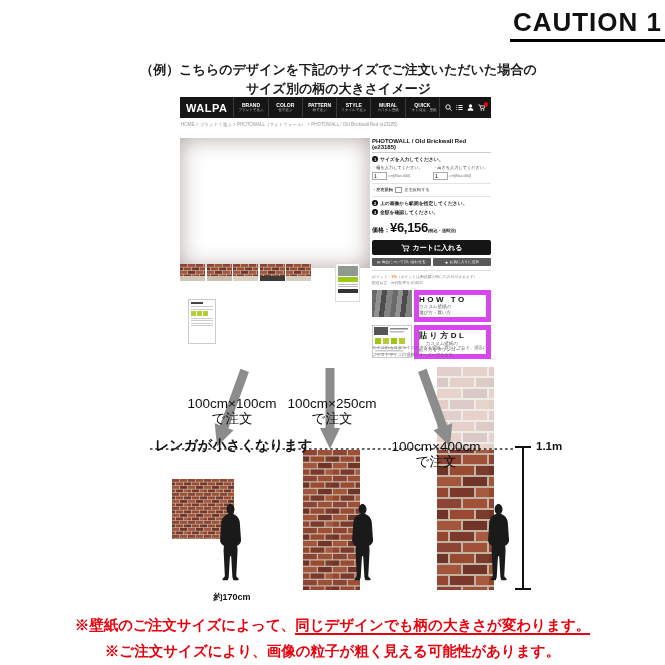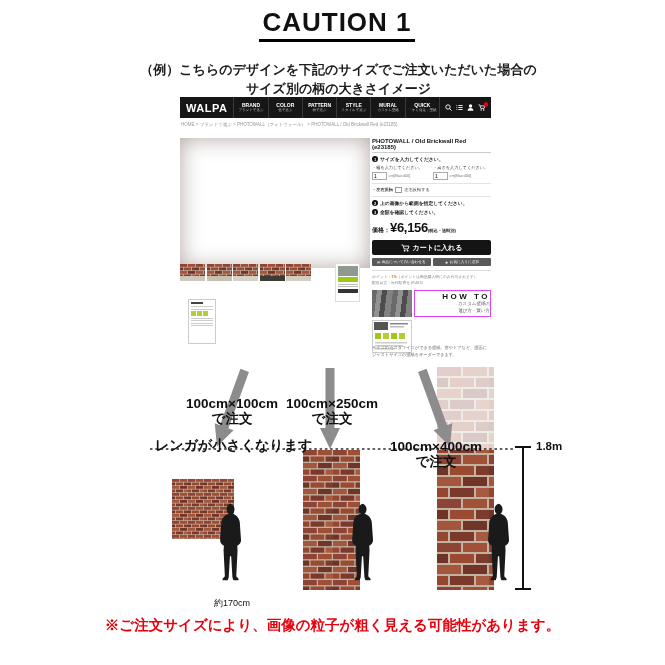--- a/index.html
+++ b/index.html
@@ -2,21 +2,21 @@
 <html><head>
 <meta charset="utf-8">
 <style>
   html,body{margin:0;padding:0;background:#fff;}
   .page{position:relative;width:665px;height:665px;background:#fff;overflow:hidden;
         font-family:"Liberation Sans",sans-serif;color:#111;}
   svg{display:block;}
   .defs{position:absolute;width:0;height:0;}
 
   
-  .caution-title{position:absolute;top:7px;left:9px;right:0;text-align:center;}
+  .caution-title{position:absolute;top:7px;left:9px;right:0;text-align:right;}
   .caution-title span{display:inline-block;font-size:26px;font-weight:bold;letter-spacing:1px;
         border-bottom:3px solid #000;padding:0 3px 1px;}
   .subtitle{position:absolute;top:60px;left:12px;right:0;text-align:center;font-size:13px;
         color:#1c1c1c;line-height:19px;font-weight:bold;}
 
   
   .site{position:absolute;left:180px;top:97px;width:311px;height:266px;}
   .navbar{position:absolute;left:0;top:0;width:311px;height:21px;background:#161616;
         display:flex;align-items:center;}
   .logo{color:#fff;font-weight:bold;font-size:11px;letter-spacing:.5px;padding:0 6px;cursor:pointer;}
@@ -58,21 +58,21 @@
   .price-note{font-size:4.2px;font-weight:bold;}
   .cart-btn{height:15px;background:#141414;color:#fff;display:flex;align-items:center;justify-content:center;
         gap:3px;font-size:7px;font-weight:bold;border-radius:2px;margin-bottom:3px;cursor:pointer;}
   .mini-btns{display:flex;gap:2px;margin-bottom:4px;}
   .mini-btn{flex:1;height:8px;background:#595959;color:#fff;font-size:3.6px;display:flex;align-items:center;
         justify-content:center;gap:1.5px;border-radius:1px;cursor:pointer;white-space:nowrap;}
   .mini-btn .ic{font-size:4px;}
   .notes{border-top:1px solid #ddd;padding-top:2.5px;font-size:3.8px;color:#888;line-height:1.6;margin-bottom:4px;}
   .point-value{color:#e07820;font-weight:bold;}
   .promo-row{display:flex;gap:2px;margin-bottom:3px;}
-  .promo-box{flex:1;border:1px solid #d946ef;display:flex;flex-direction:column;align-items:flex-end;
+  .promo-box{flex:1;border:5px solid #d946ef;display:flex;flex-direction:column;align-items:flex-start;
         justify-content:center;background:#fff;cursor:pointer;}
   .promo-title{font-size:8px;font-weight:bold;letter-spacing:2.5px;}
   .promo-sub{font-size:4.5px;color:#555;line-height:1.45;text-align:center;}
   .howto-img{width:40px;height:27px;background:repeating-linear-gradient(97deg,#6a6a6a 0 5px,#919191 5px 10px,#4d4d4d 10px 15px,#828282 15px 21px);}
   .dl-img{width:40px;height:33px;border:1px solid #ccc;background:#fff;box-sizing:border-box;}
 
   .thumbs{position:absolute;left:0;top:167px;display:flex;gap:1.5px;}
   .thumb{width:25px;height:17px;cursor:pointer;}
   .thumb svg{width:100%;height:12px;}
   .thumb .floor{height:5px;}
@@ -85,30 +85,30 @@
   .spec-doc{position:absolute;left:8px;top:202px;width:28px;height:45px;border:1px solid #ccc;
         background:#fff;box-sizing:border-box;padding:2px;cursor:pointer;}
   .spec-doc .t{height:2px;width:12px;background:#444;margin-bottom:2px;}
   .spec-doc .l{height:1px;background:#ccc;margin-bottom:1.5px;}
   .spec-doc .sw{display:flex;gap:1px;margin:1.5px 0;}
   .spec-doc .sw i{width:5px;height:5px;background:#b5cc34;}
   .footnote{position:absolute;left:192px;top:248px;width:119px;font-size:4.2px;color:#666;line-height:1.55;}
 
   
   .diagram-svg{position:absolute;left:0;top:0;width:665px;height:665px;pointer-events:none;}
-  .order-label{position:absolute;width:124px;text-align:center;font-size:13.5px;font-weight:bold;
+  .order-label{position:absolute;width:124px;text-align:center;font-size:13.5px;font-weight:normal;
         color:#0f0f0f;line-height:15px;top:396px;}
   .brick-area{position:absolute;}
   .brick-area svg{width:100%;height:100%;}
   .fade-top{position:absolute;left:0;top:0;width:100%;height:83px;background:rgba(255,255,255,.74);}
   .person{position:absolute;width:36px;height:99px;top:494px;}
   .note-small{position:absolute;left:155px;top:437px;font-size:14px;font-weight:bold;}
   .note-large{position:absolute;left:420px;top:461px;font-size:11px;font-weight:bold;
         text-shadow:0 0 2px #fff,1px 1px 0 #fff,-1px -1px 0 #fff,1px -1px 0 #fff,-1px 1px 0 #fff;}
-  .person-height{position:absolute;left:196px;top:591px;width:72px;text-align:center;font-size:9px;font-weight:normal;margin-top:6px;}
+  .person-height{position:absolute;left:196px;top:591px;width:72px;text-align:center;font-size:9px;font-weight:bold;}
   .wall-height{position:absolute;left:536px;top:440px;font-size:11.5px;font-weight:bold;}
 
   
   .warnings{position:absolute;left:0;right:0;top:612px;text-align:center;font-size:14.5px;
         font-weight:bold;color:#e8000d;line-height:26px;}
   .uline{border-bottom:2px solid #e8000d;padding-bottom:0px;}
 </style>
 </head>
 <body>
 
@@ -325,20 +325,24 @@
               <rect x="17" y="5" width="14" height="1.5" fill="#bbb"></rect>
               <rect x="2" y="12" width="6" height="6" fill="#9dc815"></rect>
               <rect x="10" y="12" width="6" height="6" fill="#b5cc34"></rect>
               <rect x="18" y="12" width="6" height="6" fill="#9dc815"></rect>
               <rect x="26" y="12" width="6" height="6" fill="#b5cc34"></rect>
               <rect x="2" y="21" width="32" height="1.5" fill="#ccc"></rect>
               <rect x="2" y="24" width="28" height="1.5" fill="#ccc"></rect>
               <rect x="2" y="27" width="20" height="1.5" fill="#ccc"></rect>
             </svg>
         </div>
+        <div class="promo-box">
+          <div class="promo-title">貼り方DL</div>
+          <div class="promo-sub"><span>カスタム壁紙の</span><br><span>貼り方をダウンロード</span></div>
+        </div>
       </div>
     </div>
 
     <div class="thumbs">
       <div class="thumb">
           <svg>
             <rect width="100%" height="100%" fill="url(#brick-sm)"></rect>
           </svg>
           <div class="floor" style="background:#cfc6b8"></div>
         </div>
@@ -454,19 +458,20 @@
     </svg>
   <svg class="person" style="left:346px;" viewBox="0 0 44 100">
       <use href="#person-sym"></use>
     </svg>
   <svg class="person" style="left:482px;" viewBox="0 0 44 100">
       <use href="#person-sym"></use>
     </svg>
 
   <div class="note-small">レンガが小さくなります</div>
   <div class="person-height">約170cm</div>
-  <div class="wall-height">1.8m</div>
+  <div class="wall-height">1.1m</div>
 
   <div class="warnings">
+    <div><span>※壁紙のご注文サイズによって、</span><span class="uline">同じデザインでも柄の大きさが変わります。</span></div>
     <div>※ご注文サイズにより、画像の粒子が粗く見える可能性があります。</div>
   </div>
 
 </div>
 
 </body></html>

